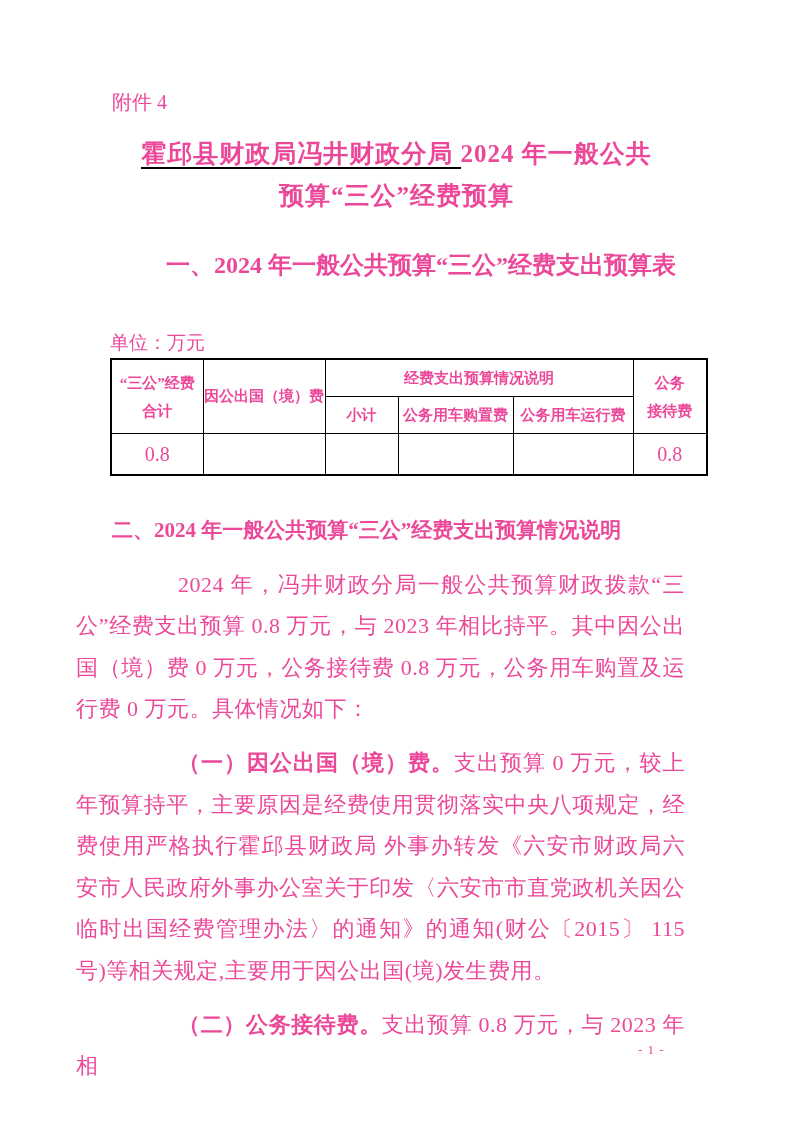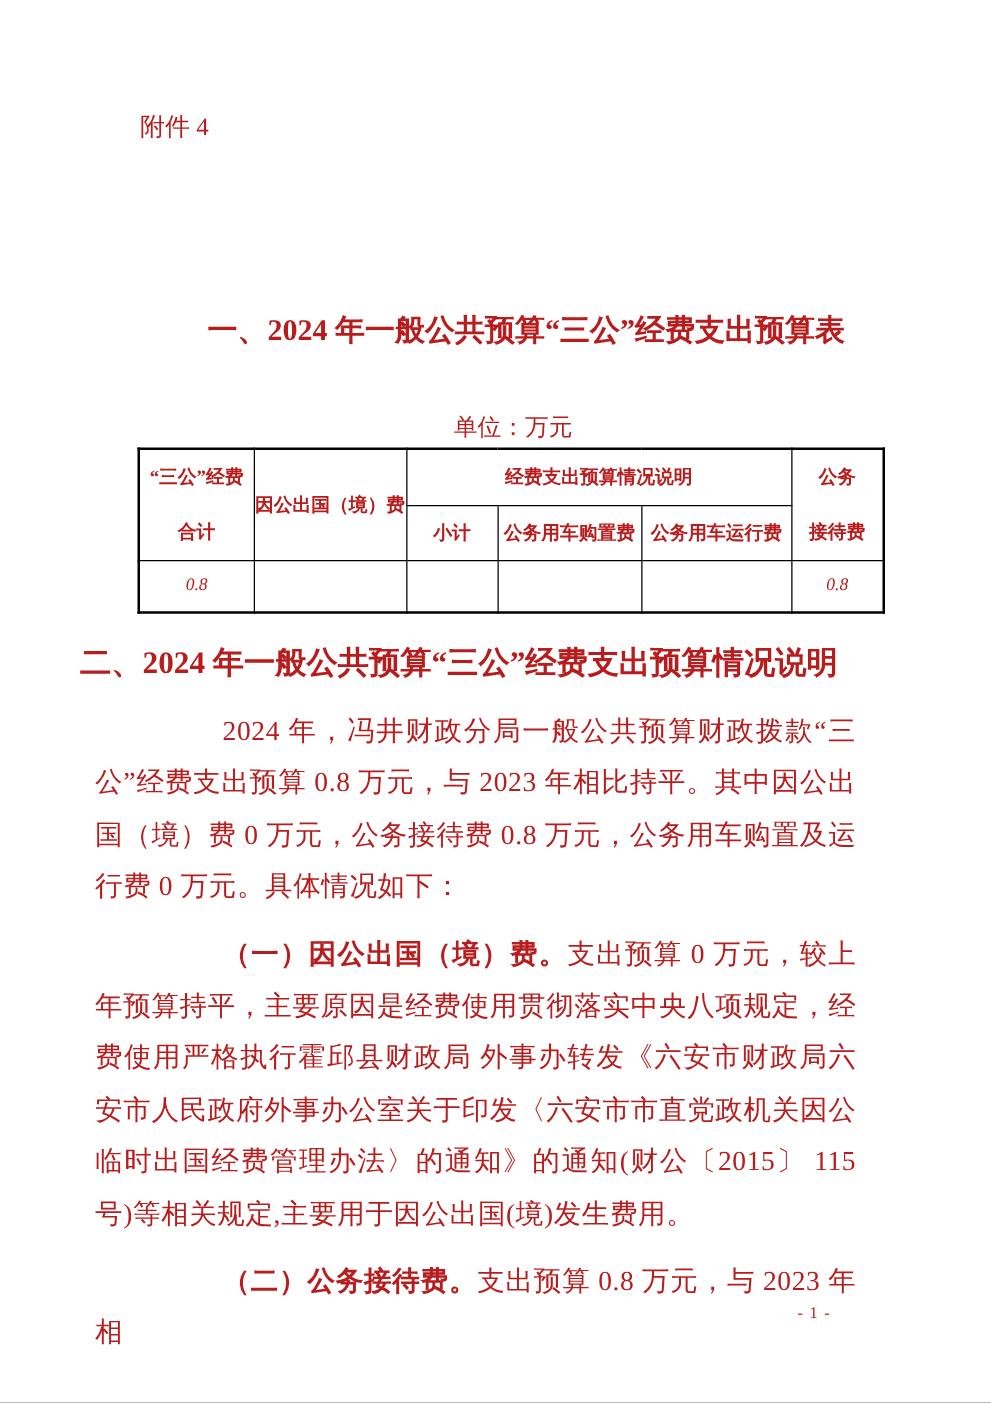--- a/index.html
+++ b/index.html
@@ -1,21 +1,21 @@
 <!DOCTYPE html>
 <html><head>
 <meta charset="utf-8">
 <style>
   html,body{margin:0;padding:0;background:#888;}
   .page{
     position:relative;
     width:793px;height:1122px;
     margin:0 auto;
     background:#ffffff;
-    color:#b91c1c;
+    color:#ec4899;
     font-family:"Liberation Serif","DejaVu Serif",serif;
     overflow:hidden;
   }
   
   .attachment{
     position:absolute;left:112px;top:89px;
     font-size:20px;line-height:26px;
   }
   
   .title-block{
@@ -24,63 +24,67 @@
     font-size:25px;line-height:42px;letter-spacing:1px;
   }
   .title-block .u{border-bottom:2px solid #000;}
   
   .h1{
     position:absolute;left:166px;top:250px;
     font-size:24px;font-weight:bold;white-space:nowrap;line-height:30px;
   }
   
   .unit{
-    position:absolute;left:122px;top:331px;width:577px;
-    text-align:center;font-size:19px;line-height:24px;
+    position:absolute;left:110px;top:331px;width:577px;
+    text-align:left;font-size:19px;line-height:24px;
   }
   
   table.budget{
     position:absolute;left:110px;top:358px;width:596px;
     border-collapse:collapse;table-layout:fixed;
     border:2px solid #000;
   }
   table.budget td{
     border:1px solid #000;
     text-align:center;vertical-align:middle;
     padding:0;font-size:15px;font-weight:bold;
   }
-  table.budget td.two-line{white-space:pre-line;line-height:44px;}
+  table.budget td.two-line{white-space:pre-line;line-height:28px;}
   table.budget tr.r1 td{height:36px;}
   table.budget tr.r2 td{height:36px;text-align:center;}
-  table.budget tr.r3 td{height:40px;font-weight:normal;font-size:14px;font-style:italic;}
+  table.budget tr.r3 td{height:40px;font-weight:normal;font-size:20px;}
   
   .body-text{
     position:absolute;left:64px;top:510px;width:633px;
     font-size:22px;line-height:41.6px;letter-spacing:0.5px;
     text-align:justify;
   }
   .body-text .h2{
-    font-weight:bold;font-size:25px;letter-spacing:0;
-    white-space:nowrap;line-height:41.6px;
+    font-weight:bold;font-size:21px;letter-spacing:0;
+    white-space:nowrap;line-height:41.6px;margin-left:48px;
   }
   .body-text p{margin:12px;text-indent:102px;}
   .body-text p .lead{font-weight:bold;}
   
   .pagenum{
     position:absolute;left:638px;top:1042px;
     font-size:13px;letter-spacing:1px;
   }
 </style>
 </head>
 <body>
 
 <div class="page">
 
   <div class="attachment">附件 4</div>
 
+  <div class="title-block">
+    <div><span class="u">霍邱县财政局冯井财政分局 </span><span>2024 年一般公共</span></div>
+    <div>预算“三公”经费预算</div>
+  </div>
 
   <div class="h1">一、2024 年一般公共预算“三公”经费支出预算表</div>
 
   <div class="unit">单位：万元</div>
 
   <table class="budget">
     <colgroup>
       <col style="width:92px">
         <col style="width:122px">
         <col style="width:73px">

